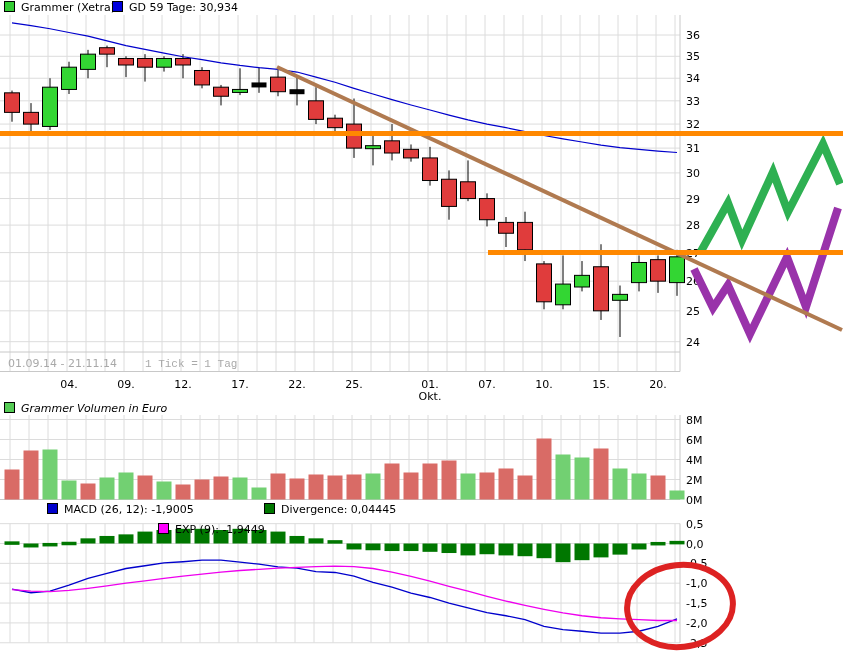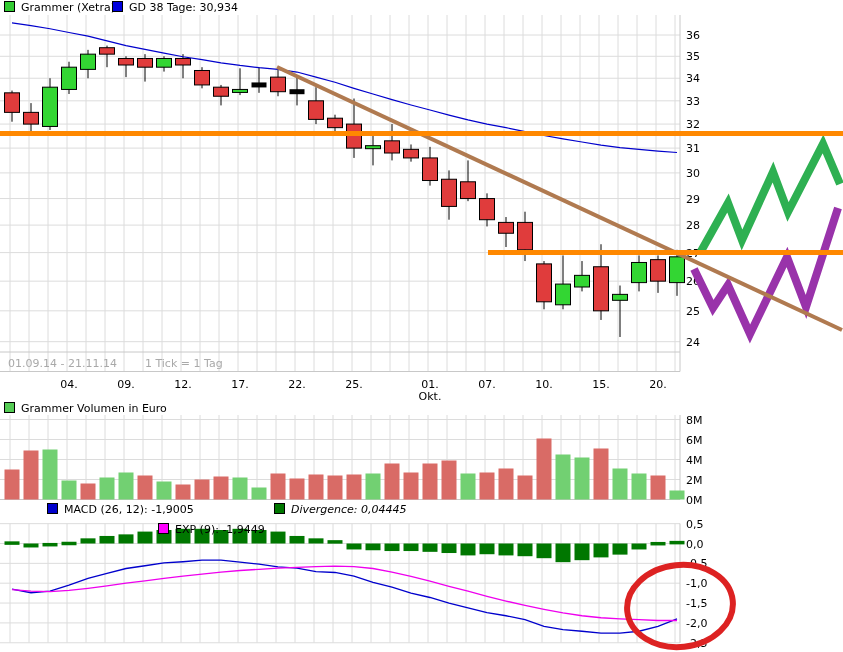--- a/index.html
+++ b/index.html
@@ -4,21 +4,21 @@
 <style>
   html,body{margin:0;padding:0;background:#fff;}
   .screen{position:relative;width:843px;height:652px;background:#fff;overflow:hidden;
           font-family:"DejaVu Sans","Liberation Sans",sans-serif;font-size:11px;color:#000;}
   svg{position:absolute;left:0;top:0;}
   .legend{position:absolute;height:13px;line-height:13px;white-space:nowrap;}
   .legend .item{position:absolute;top:0;}
   .sq{display:inline-block;width:9px;height:9px;border:1px solid #000;vertical-align:-1px;margin-right:6px;}
   .period{position:absolute;top:357px;left:8px;color:#a9a9a9;}
   .period span{display:inline-block;}
-  .period .ticknote{margin-left:28px;}
+  .period .ticknote{margin-left:28px;font-family:Liberation Mono, monospace;}
 </style>
 </head>
 <body>
 
 <div class="screen">
 
   <svg id="cv" width="843" height="652" viewBox="0 0 843 652">
       <line x1="10" y1="15" x2="10" y2="371.5" stroke="#dcdcdc"></line>
       <line x1="10" y1="415" x2="10" y2="499.5" stroke="#dcdcdc"></line>
       <line x1="10" y1="523.6" x2="10" y2="642.8" stroke="#dcdcdc"></line>
@@ -347,39 +347,39 @@
       <line x1="0" y1="133.6076699058182" x2="843" y2="133.6076699058182" stroke="#ff8800" stroke-width="5"></line>
       <line x1="488" y1="252.6071130574911" x2="843" y2="252.6071130574911" stroke="#ff8800" stroke-width="5"></line>
       <ellipse cx="680" cy="606" rx="53" ry="41" fill="none" stroke="#dd2222" stroke-width="6" transform="rotate(-6 680 606)"></ellipse>
     </svg>
 
   <div class="legend" style="top:1px;left:0;">
     <span class="item" style="left:4px;">
       <span class="sq" id="sw-series" style="background: rgb(51, 204, 51);"></span><span>Grammer (Xetra)</span>
     </span>
     <span class="item" style="left:112px;">
-      <span class="sq" id="sw-ma" style="background: rgb(0, 0, 221);"></span><span>GD 38 Tage: 30,934</span>
+      <span class="sq" id="sw-ma" style="background: rgb(0, 0, 221);"></span><span>GD 59 Tage: 30,934</span>
     </span>
   </div>
 
   <div class="period">
     <span>01.09.14 - 21.11.14</span><span class="ticknote">1 Tick = 1 Tag</span>
   </div>
 
   <div class="legend" style="top:402px;left:0;">
-    <span class="item" style="left:4px;">
+    <span class="item" style="left:4px;font-style:italic;">
       <span class="sq" id="sw-vol" style="background: rgb(85, 204, 85);"></span><span>Grammer Volumen in Euro</span>
     </span>
   </div>
 
   <div class="legend" style="top:503px;left:0;">
     <span class="item" style="left:4px;margin-left:43px;">
       <span class="sq" id="sw-macd" style="background: rgb(0, 0, 204);"></span><span>MACD (26, 12): -1,9005</span>
     </span>
     <span class="item" style="left:158px;margin-top:20px;">
       <span class="sq" id="sw-exp" style="background: rgb(255, 0, 255);"></span><span>EXP (9): -1,9449</span>
     </span>
-    <span class="item" style="left:274px;font-style:italic;">
+    <span class="item" style="left:264px;">
       <span class="sq" id="sw-div" style="background: rgb(0, 119, 0);"></span><span>Divergence: 0,04445</span>
     </span>
   </div>
 
 </div>
 
 </body></html>

